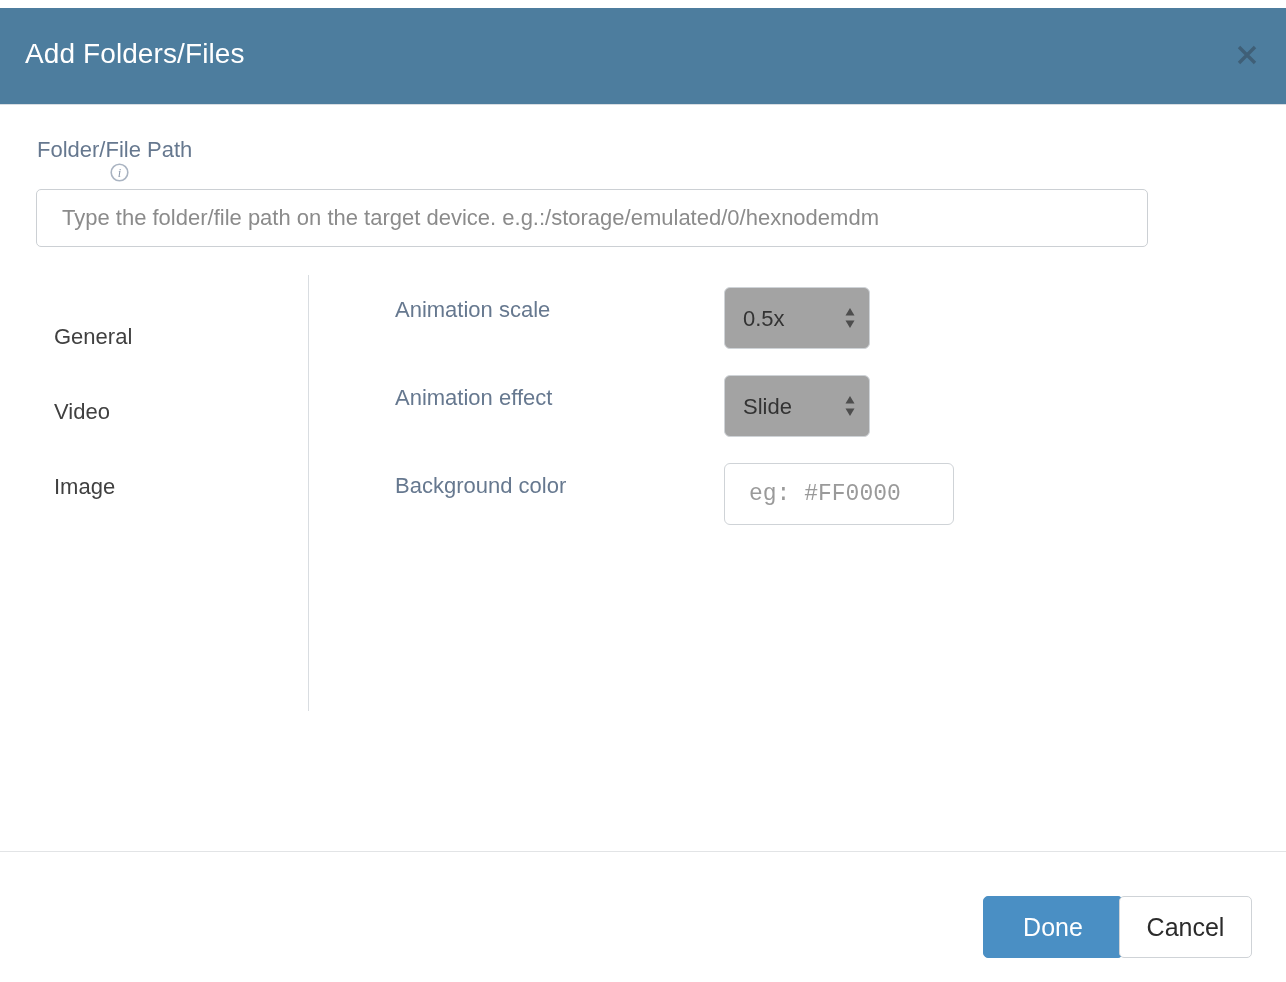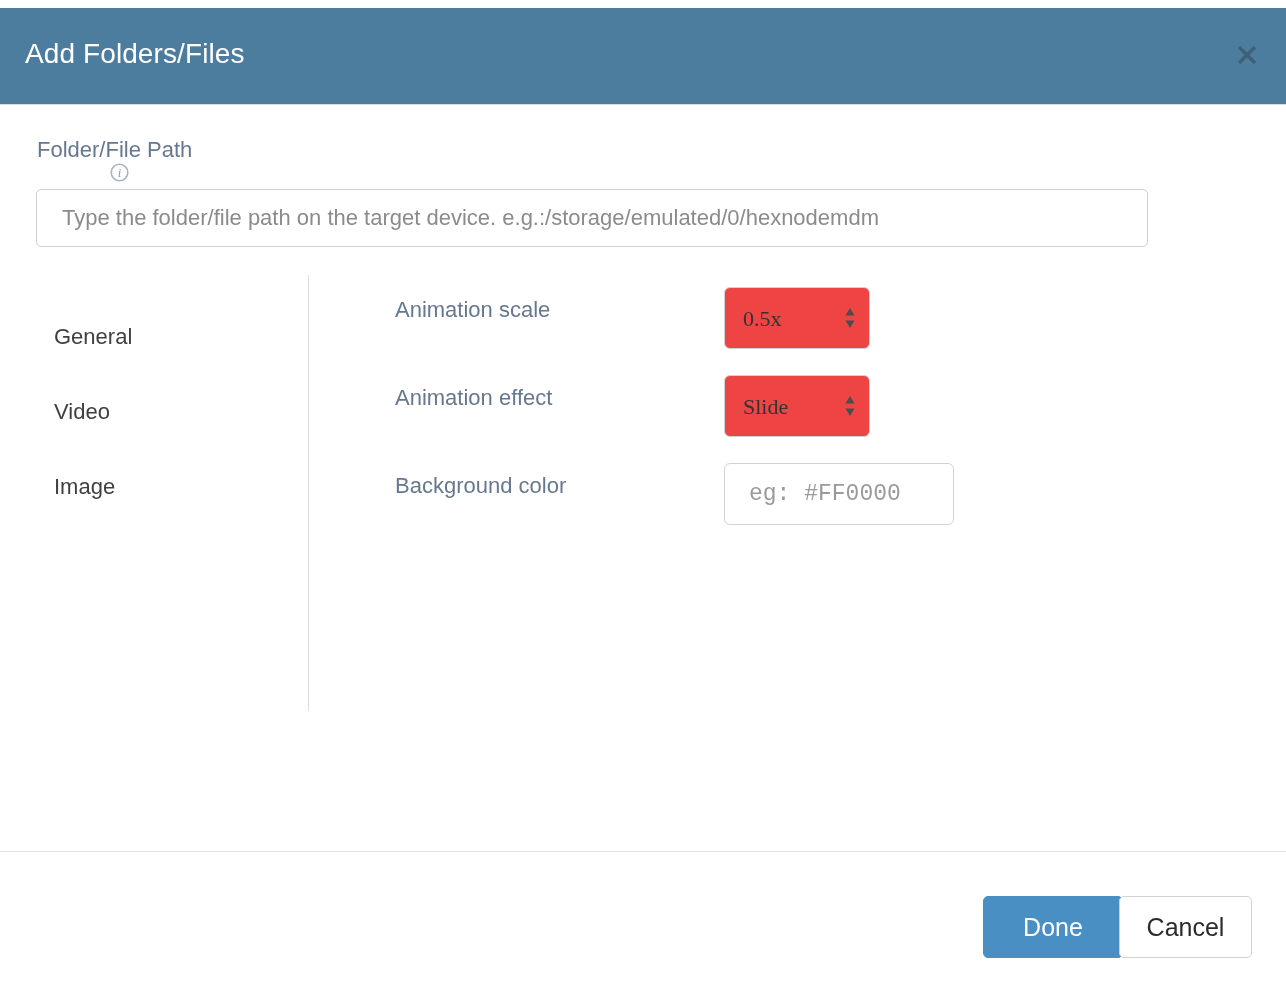--- a/index.html
+++ b/index.html
@@ -167,22 +167,22 @@
     height: 62px;
   }
   .styled-select {
     width: 146px;
     height: 62px;
     box-sizing: border-box;
     -webkit-appearance: none;
     appearance: none;
     border: 1px solid #cfd3d7;
     border-radius: 6px;
-    background: #ef4444;
-    font-family: Liberation Serif, serif;
+    background: #a3a3a3;
+    font-family: Liberation Sans, sans-serif;
     font-size: 22px;
     color: #333333;
     padding: 0 40px 0 18px;
     outline: none;
     cursor: pointer;
   }
   .spinner-icon {
     position: absolute;
     right: 14px;
     top: 50%;

